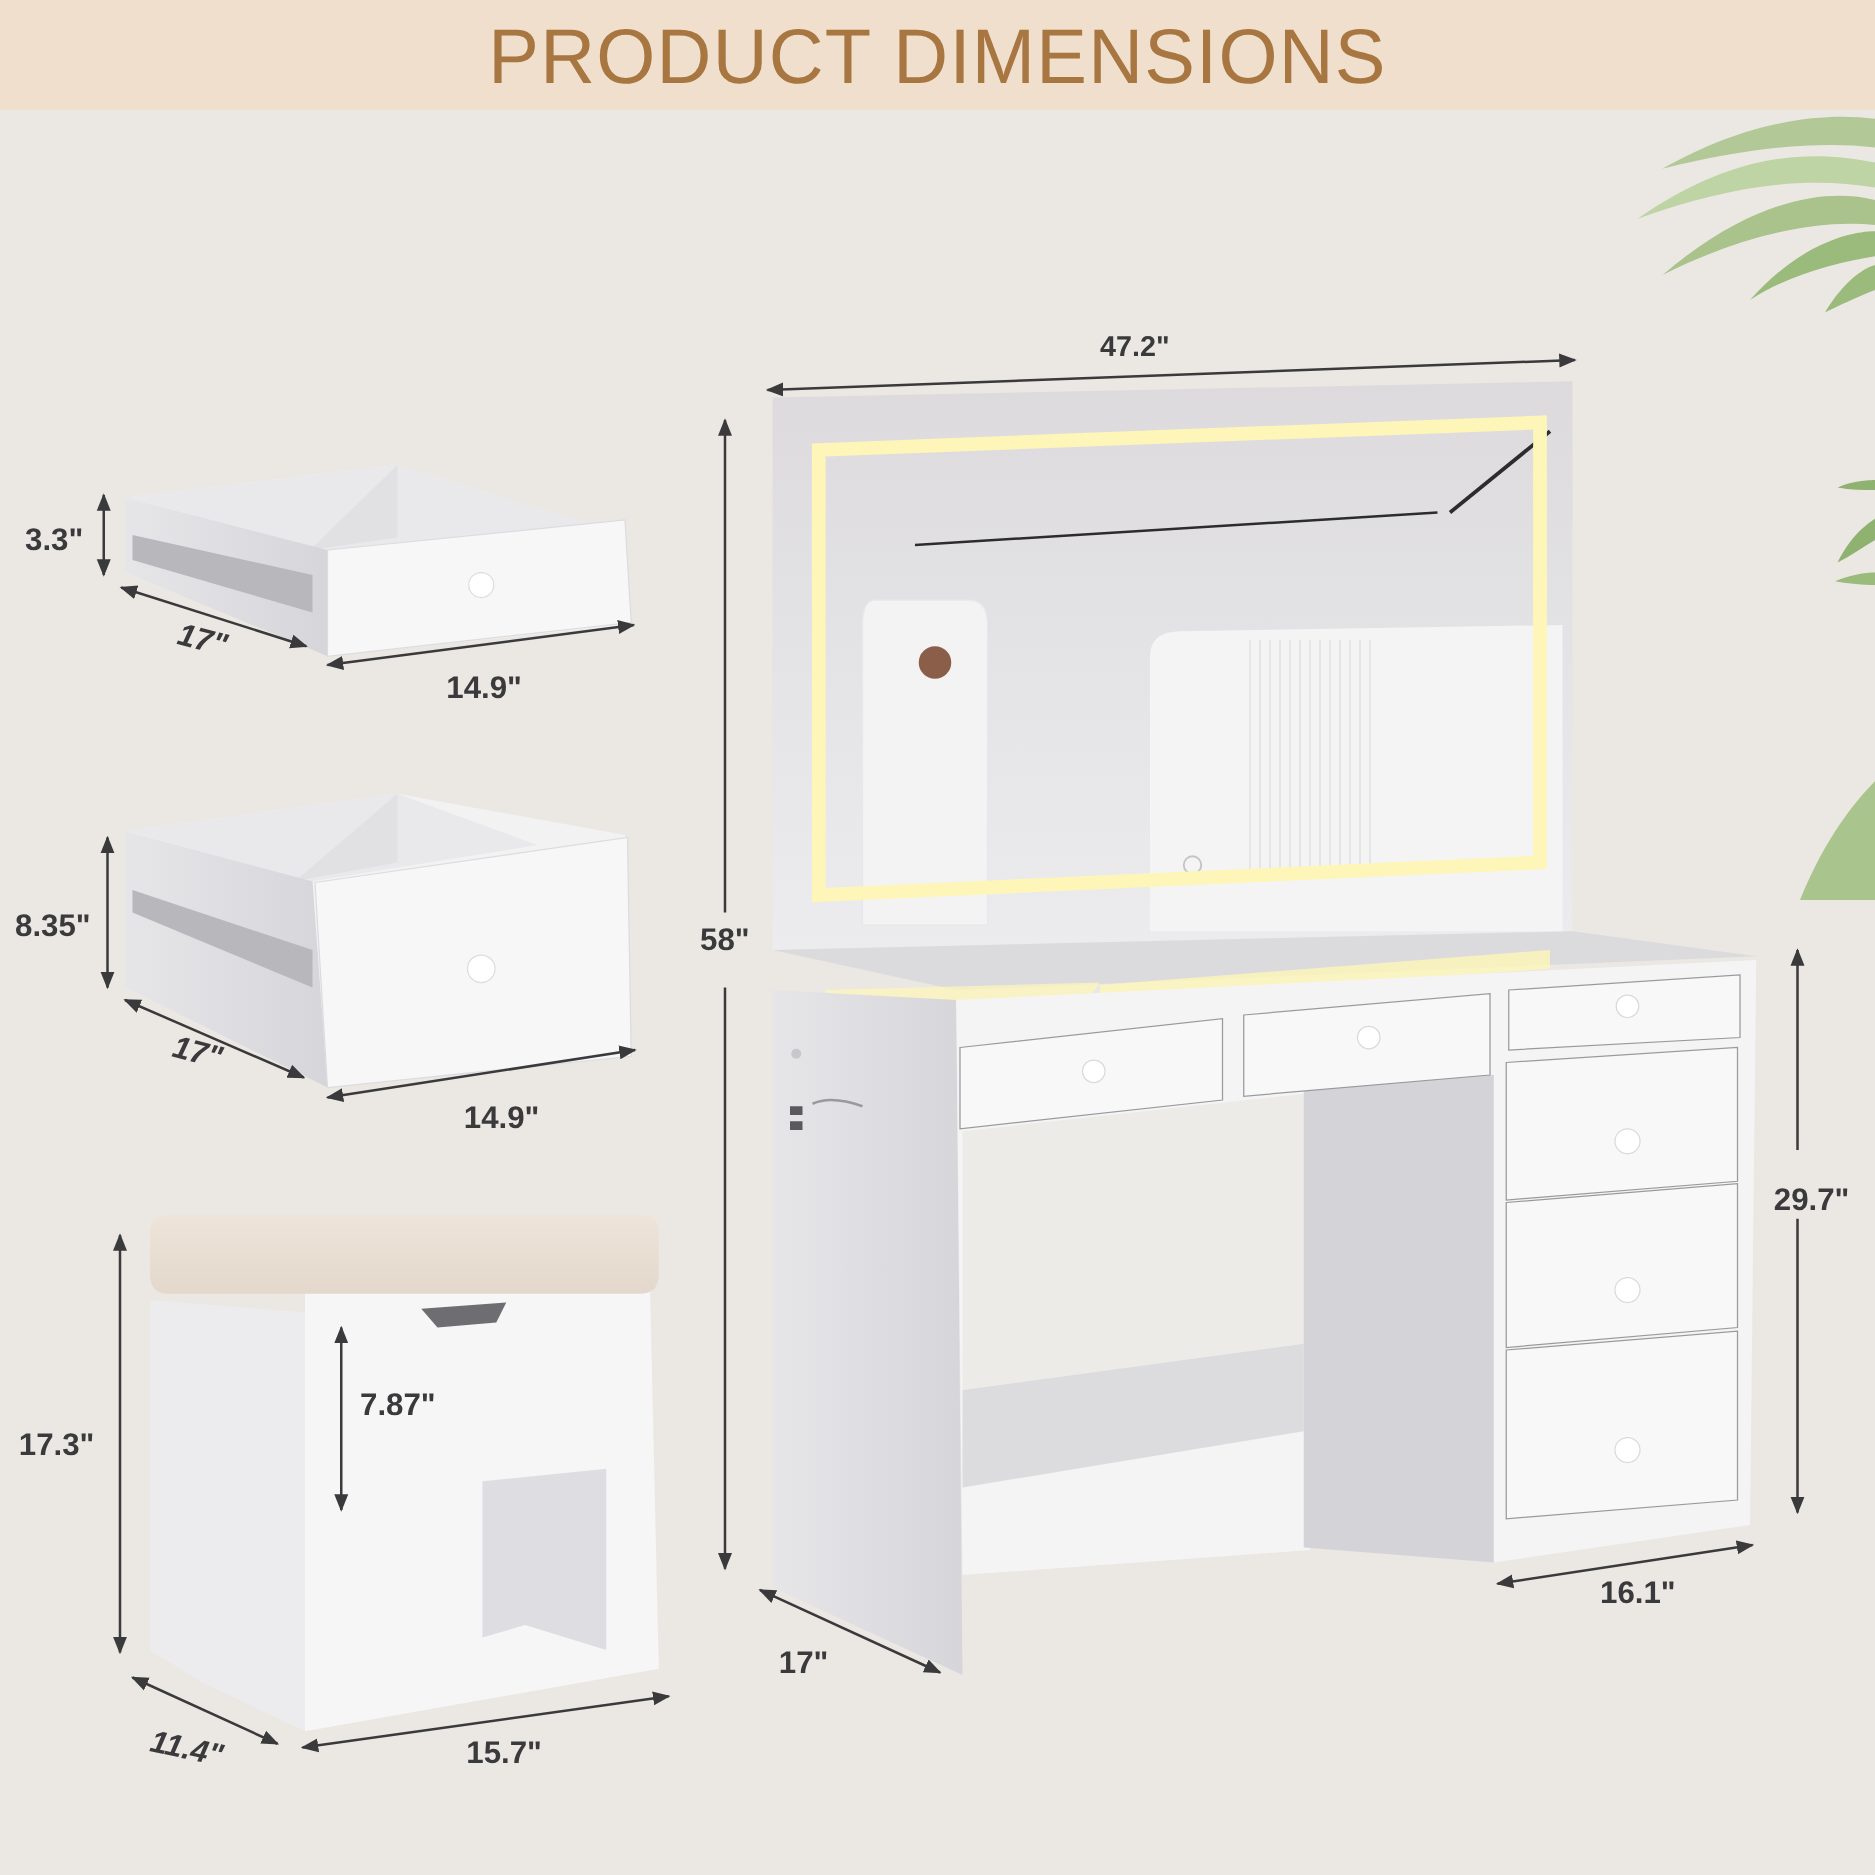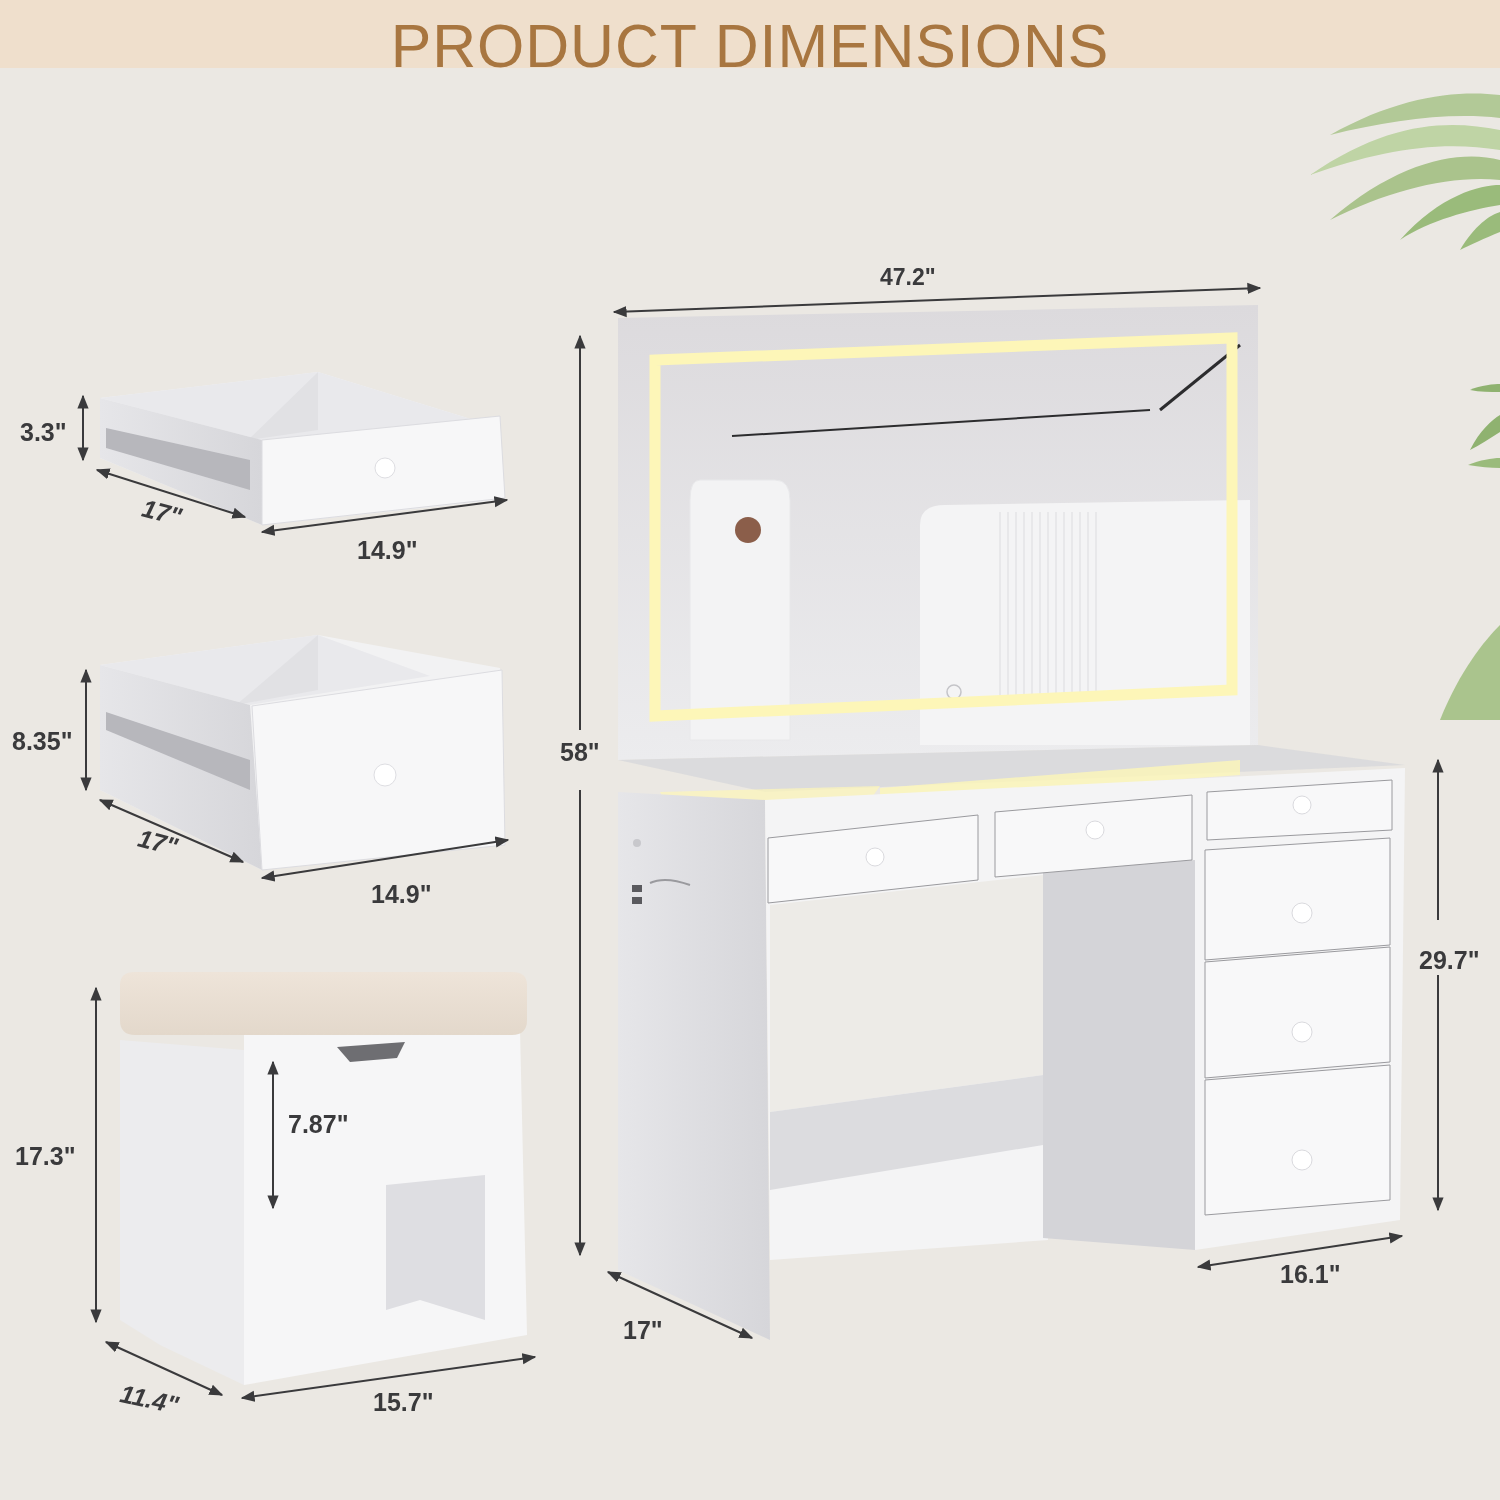--- a/index.html
+++ b/index.html
@@ -1,19 +1,19 @@
 <!DOCTYPE html>
 <html><head>
 <meta charset="utf-8">
 <style>
   * { box-sizing: border-box; margin: 0; padding: 0; }
   html, body { width: 1500px; height: 1500px; overflow: hidden; }
   body { background: #ebe8e3; font-family: "Liberation Sans", sans-serif; position: relative; }
 
-  .banner { position: absolute; left: 0; top: 0; width: 1500px; height: 68px; background: #efdfcc; }
+  .banner { position: absolute; left: 0; top: 0; width: 1500px; height: 88px; background: #efdfcc; }
   .banner-title { position: absolute; left: 0; right: 0; top: 10px; text-align: center; font-size: 62px; color: #a87640; letter-spacing: 1px; font-family: "Liberation Sans", sans-serif; transform: scaleX(0.98); }
 
   .label { position: absolute; font-weight: bold; color: #3a3a3c; font-size: 25px; font-family: "Liberation Sans", sans-serif; white-space: nowrap; }
   .label.italic { font-style: italic; }
 
   svg.layer { position: absolute; left: 0; top: 0; }
 </style>
 </head>
 <body>
 

